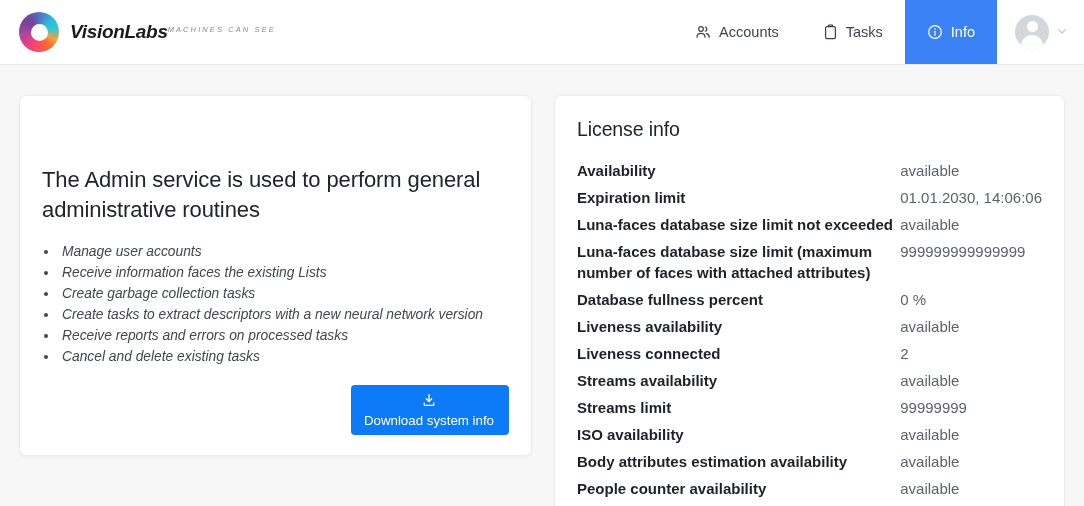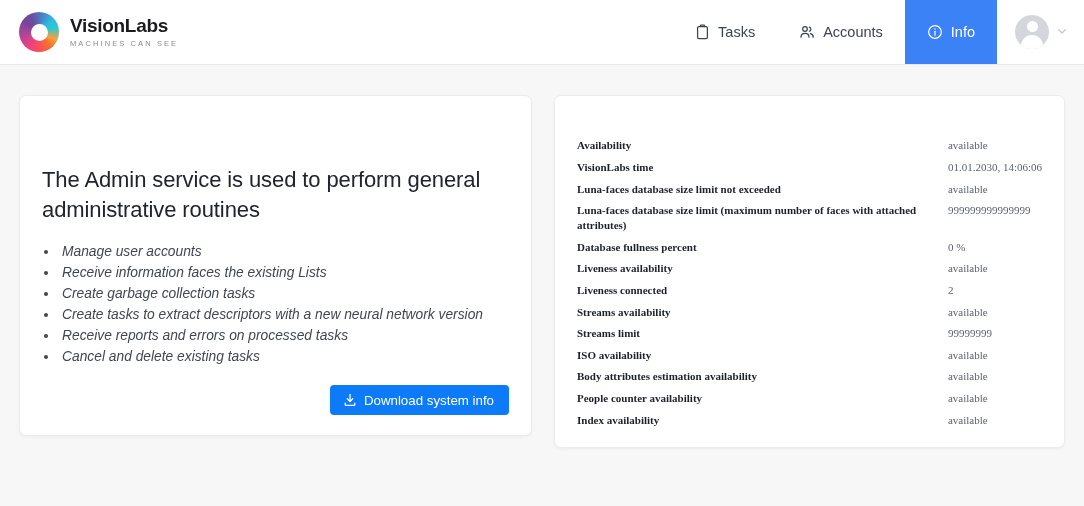--- a/index.html
+++ b/index.html
@@ -58,21 +58,21 @@
   .brand-mark::after {
     content: "";
     position: absolute;
     left: 50%; top: 50%;
     width: 17px; height: 17px;
     margin: -8.5px 0 0 -8.5px;
     background: #ffffff;
     border-radius: 50%;
   }
 
-  .brand-text { display: flex; flex-direction: column; justify-content: center; }
+  .brand-text { display: flex; flex-direction: row; justify-content: center; font-style: italic; }
   .brand-name {
     font-size: 19px;
     font-weight: bold;
     letter-spacing: -0.3px;
     color: #1b1b1f;
     line-height: 1.05;
   }
   .brand-tagline {
     font-size: 7.5px;
     letter-spacing: 2.1px;
@@ -198,35 +198,35 @@
     border: none;
     border-radius: 4px;
     font-family: "Liberation Sans", sans-serif;
     font-size: 13.3px;
     padding: 8px 15px 8px 13px;
     display: inline-flex;
     align-items: center;
     gap: 7px;
     cursor: pointer;
     line-height: 1;
+    flex-direction: column;
   }
   .btn-primary svg { display: block; }
 
   
   .lic-table {
     width: 100%;
     border-collapse: collapse;
     margin-top: 17px;
   }
   .lic-table tr td {
     vertical-align: top;
     padding: 3.4px 0;
-    font-size: 11px;
+    font-size: 15px;
     line-height: 1.35;
-    font-family: Liberation Serif, serif;
   }
   .lic-key {
     font-weight: bold;
     color: #1d212a;
     padding-right: 18px;
   }
   .lic-val {
     text-align: left;
     color: #5c626d;
     white-space: nowrap;
@@ -240,41 +240,41 @@
 
   <div class="brand">
     <div class="brand-mark"></div>
     <div class="brand-text">
       <div class="brand-name">VisionLabs</div>
       <div class="brand-tagline">MACHINES CAN SEE</div>
     </div>
   </div>
 
   <div class="nav">
-
-    <a class="nav-item">
-      <span class="nav-icon">
-        <svg width="15" height="16" viewBox="0 0 15 16" fill="none" stroke="#3d4350" stroke-width="1.25" stroke-linecap="round" stroke-linejoin="round">
-          <rect x="2.6" y="2.6" width="9.8" height="12" rx="1.4"></rect>
-          <path d="M5.4 2.6V1.7c0-.4.3-.7.7-.7h2.8c.4 0 .7.3.7.7v.9"></path>
-        </svg>
-      </span>
-      <span>Tasks</span>
-    </a>
 
     <a class="nav-item">
       <span class="nav-icon">
         <svg width="16" height="16" viewBox="0 0 16 16" fill="none" stroke="#3d4350" stroke-width="1.25" stroke-linecap="round" stroke-linejoin="round">
           <circle cx="6" cy="5" r="2.3"></circle>
           <path d="M2 13.2c0-2.3 1.8-3.8 4-3.8s4 1.5 4 3.8"></path>
           <path d="M10.4 3.2a2.1 2.1 0 0 1 0 4"></path>
           <path d="M11.4 9.7c1.7.35 2.8 1.7 2.8 3.5"></path>
         </svg>
       </span>
       <span>Accounts</span>
+    </a>
+
+    <a class="nav-item">
+      <span class="nav-icon">
+        <svg width="15" height="16" viewBox="0 0 15 16" fill="none" stroke="#3d4350" stroke-width="1.25" stroke-linecap="round" stroke-linejoin="round">
+          <rect x="2.6" y="2.6" width="9.8" height="12" rx="1.4"></rect>
+          <path d="M5.4 2.6V1.7c0-.4.3-.7.7-.7h2.8c.4 0 .7.3.7.7v.9"></path>
+        </svg>
+      </span>
+      <span>Tasks</span>
     </a>
 
     <a class="nav-item active">
       <span class="nav-icon">
         <svg width="16" height="16" viewBox="0 0 16 16" fill="none" stroke="#ffffff" stroke-width="1.2" stroke-linecap="round" stroke-linejoin="round">
           <circle cx="8" cy="8" r="6.3"></circle>
           <path d="M8 7.3v4"></path>
           <circle cx="8" cy="4.9" r="0.75" fill="#ffffff" stroke="none"></circle>
         </svg>
       </span>
@@ -316,29 +316,30 @@
             <path d="M4.3 5.8 7 8.5l2.7-2.7"></path>
             <path d="M2.2 10.2v1.2c0 .5.4.9.9.9h7.8c.5 0 .9-.4.9-.9v-1.2"></path>
           </svg>
         </span>
         <span>Download system info</span>
       </button>
     </div>
   </div>
 
   <div class="card card-right">
+    <div class="card-title-sm">License info</div>
 
     <table class="lic-table">
       <tbody>
         <tr>
           <td class="lic-key">Availability</td>
           <td class="lic-val">available</td>
         </tr>
         <tr>
-          <td class="lic-key">VisionLabs time</td>
+          <td class="lic-key">Expiration limit</td>
           <td class="lic-val">01.01.2030, 14:06:06</td>
         </tr>
         <tr>
           <td class="lic-key">Luna-faces database size limit not exceeded</td>
           <td class="lic-val">available</td>
         </tr>
         <tr>
           <td class="lic-key">Luna-faces database size limit (maximum number of faces with attached attributes)</td>
           <td class="lic-val">999999999999999</td>
         </tr>

